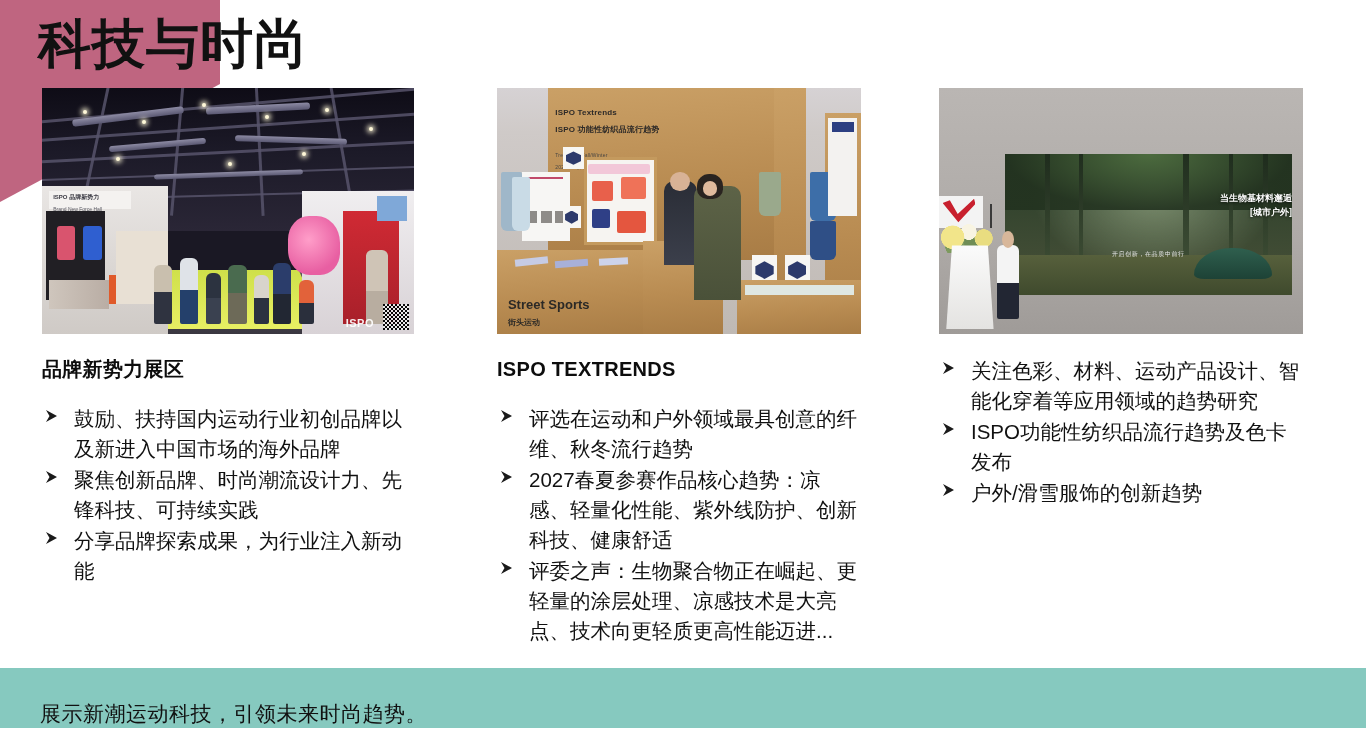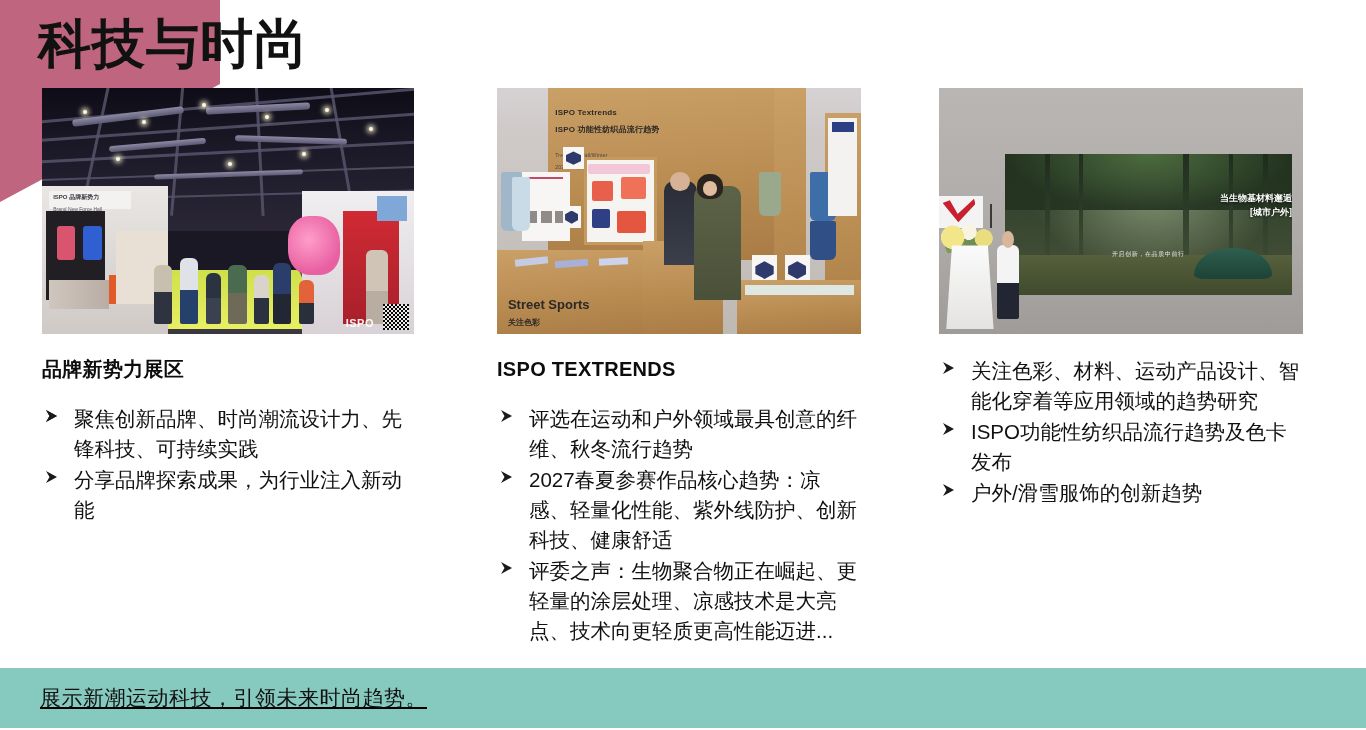--- a/index.html
+++ b/index.html
@@ -58,21 +58,21 @@
   .bullet .marker {
     position: absolute; left: 2px; top: 4px;
     width: 18px; height: 20px;
   }
   .bullet .marker svg { display: block; }
 
   
   .footer-band {
     position: absolute; left: 0; top: 668px; width: 1366px; height: 60px;
     background: #86c9bf; z-index: 4;
-    display: flex; align-items: center; text-decoration: underline;
+    display: flex; align-items: flex-end;
   }
   .footer-text {
     margin-left: 40px;
     font-size: 21px; color: #111; letter-spacing: .5px;
   }
 
   
   .ph1-bg { position:absolute; inset:0; background:#1a1824; }
   .ph1-ceiling {
     position:absolute; left:0; top:0; width:100%; height:58%;
@@ -342,20 +342,21 @@
 
       <div class="col-heading">品牌新势力展区</div>
 
       <ul class="bullets">
         <li class="bullet">
           <span class="marker">
             <svg width="16" height="16" viewBox="0 0 16 16" aria-hidden="true">
               <path d="M2 2 L13 8 L2 14 L5.5 8 Z" fill="#1a1a1a"></path>
             </svg>
           </span>
+          <span>鼓励、扶持国内运动行业初创品牌以及新进入中国市场的海外品牌</span>
         </li>
         <li class="bullet">
           <span class="marker">
             <svg width="16" height="16" viewBox="0 0 16 16" aria-hidden="true">
               <path d="M2 2 L13 8 L2 14 L5.5 8 Z" fill="#1a1a1a"></path>
             </svg>
           </span>
           <span>聚焦创新品牌、时尚潮流设计力、先锋科技、可持续实践</span>
         </li>
         <li class="bullet">
@@ -429,21 +430,21 @@
           <div style="position:absolute;left:55%;top:35%;width:7%;height:10%;background:#2a2420;border-radius:48% 48% 40% 40%;"></div>
           <div style="position:absolute;left:56.5%;top:38%;width:4%;height:6%;background:#e0bb9d;border-radius:50%;"></div>
 
           <div class="ph2-hang" style="left:72%;top:34%;width:6%;height:18%;background:#9aa98c;"></div>
           <div class="ph2-hang" style="left:86%;top:34%;width:7%;height:20%;background:#3d6ea8;"></div>
           <div class="ph2-hang" style="left:86%;top:54%;width:7%;height:16%;background:#2f4f86;"></div>
           <div style="position:absolute;right:1%;top:12%;width:8%;height:40%;background:#f3f2f0;"></div>
           <div style="position:absolute;right:2%;top:14%;width:6%;height:4%;background:#2c3f82;"></div>
 
           <div class="ph2-streettxt" style="left:3%;top:85%;font-size:13px;">Street Sports</div>
-          <div class="ph2-streettxt" style="left:3%;top:93%;font-size:8px;">关注色彩</div>
+          <div class="ph2-streettxt" style="left:3%;top:93%;font-size:8px;">街头运动</div>
         </div>
       </div>
 
       <div class="col-heading">ISPO TEXTRENDS</div>
 
       <ul class="bullets">
         <li class="bullet">
           <span class="marker">
             <svg width="16" height="16" viewBox="0 0 16 16" aria-hidden="true">
               <path d="M2 2 L13 8 L2 14 L5.5 8 Z" fill="#1a1a1a"></path>

